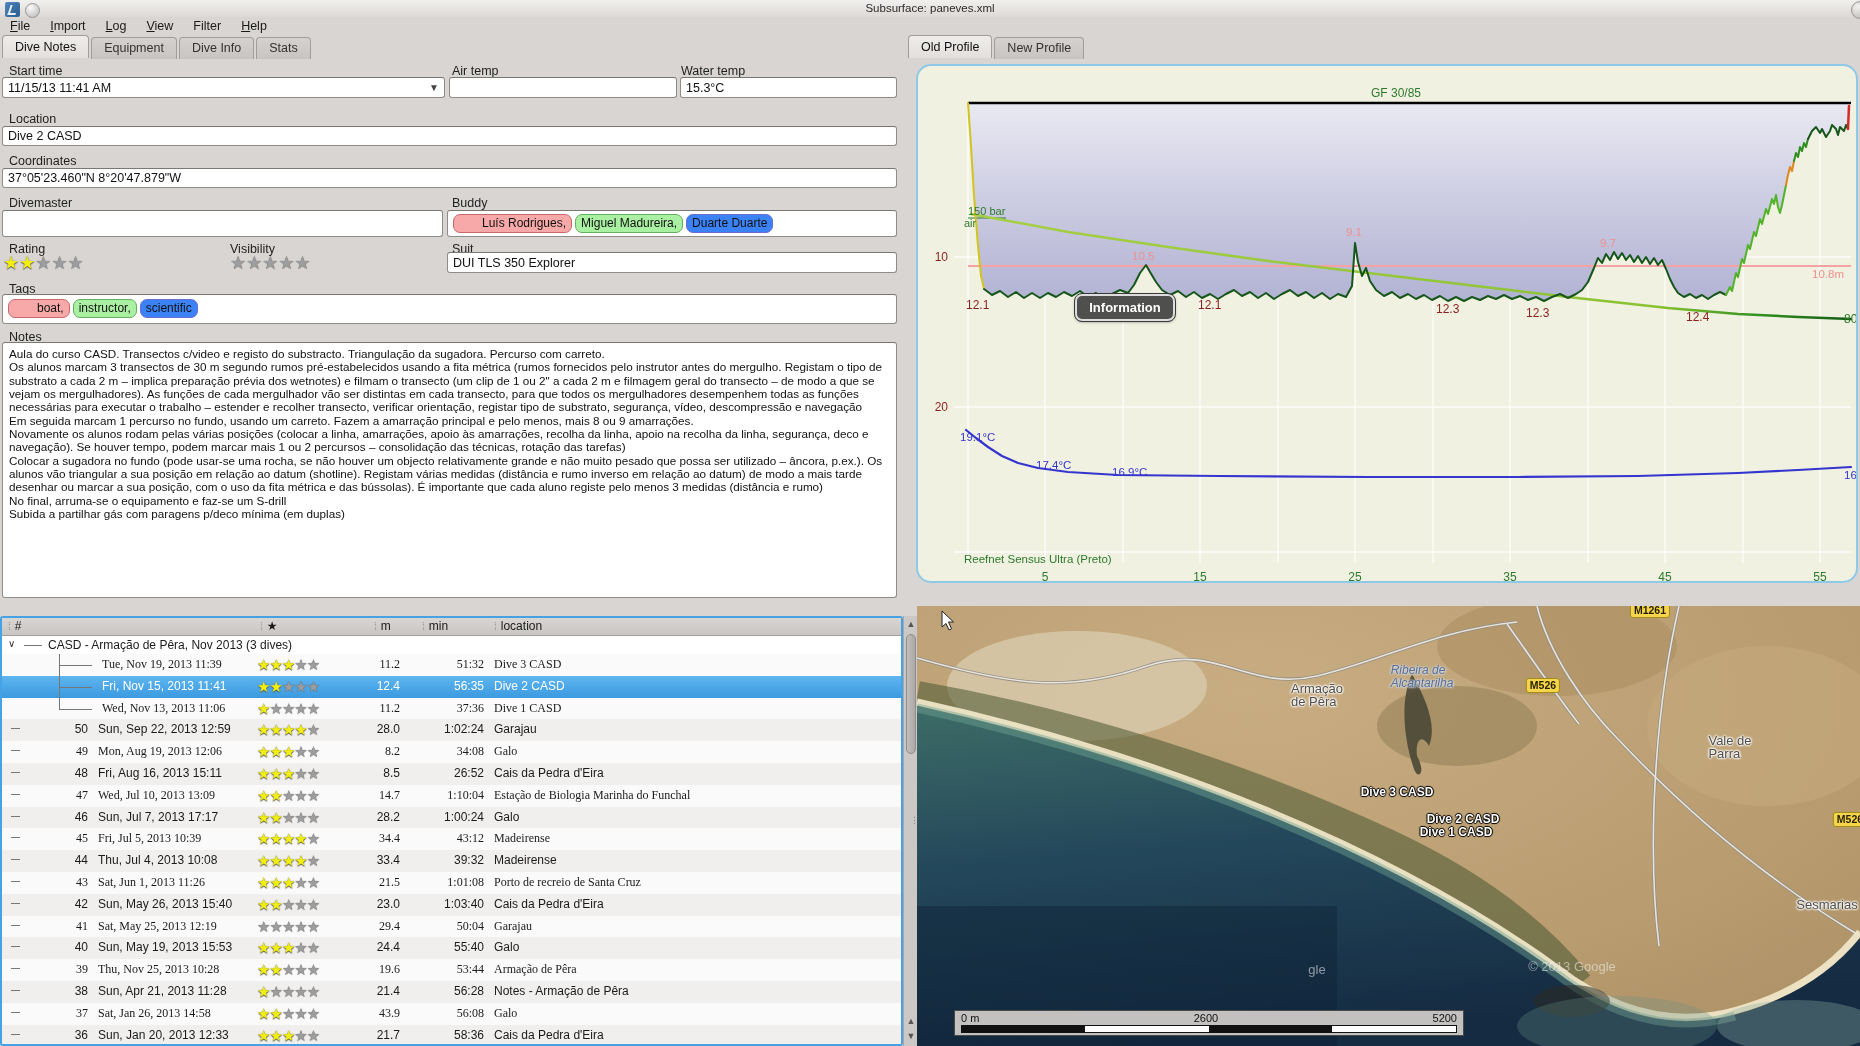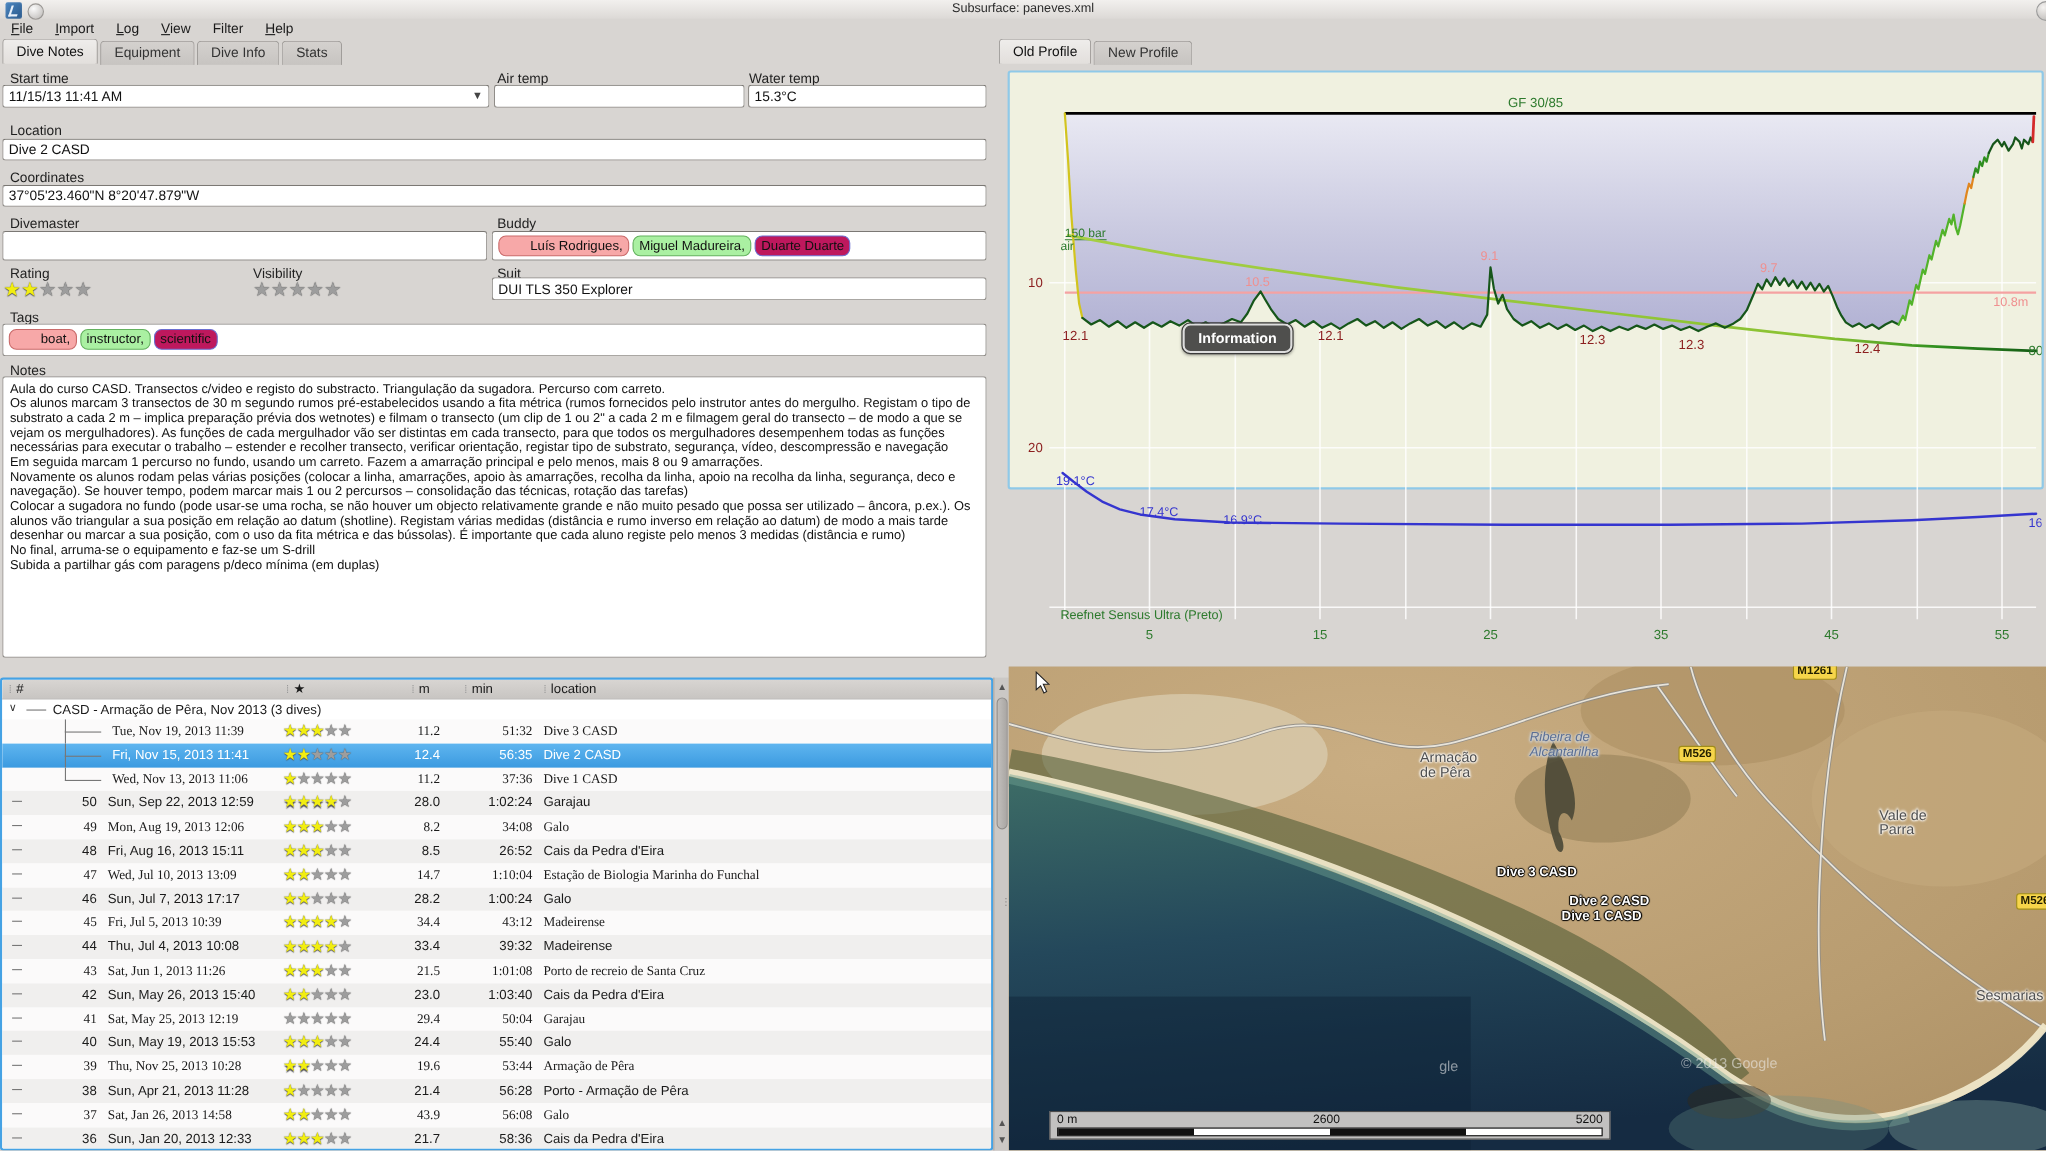--- a/index.html
+++ b/index.html
@@ -32,21 +32,21 @@
   
   .flabel{font-size:12.5px;color:#1f1f1f;}
   .field{background:#fff;border:1px solid #908d89;border-top-color:#7b7874;border-radius:3px;
     font-size:12.5px;padding:2px 5px;box-sizing:border-box;color:#111;
     display:flex;align-items:center;overflow:hidden;white-space:nowrap;}
   .combo-arrow{margin-left:auto;font-size:10px;color:#444;}
   .chip{border-radius:7px;padding:1px 5px 2px 5px;margin-right:3px;font-size:12px;
     border:1px solid;white-space:nowrap;}
   .chip.red{background:#f7a8a8;border-color:#c96a6a;padding-left:28px;}
   .chip.green{background:#aaf0a2;border-color:#63b15e;}
-  .chip.blue{background:#be185d;border-color:#6b6ed0;}
+  .chip.blue{background:#3b82f6;border-color:#6b6ed0;}
   .star{font-size:18px;line-height:18px;}
   .star.on{color:#f2ee10;text-shadow:0 0 1px #555, 0 1px 1px #555;}
   .star.off{color:#9d9d9d;text-shadow:0 0 1px #3a3a3a;}
   #notesbox{white-space:pre-wrap;font-size:11.7px;line-height:13.35px;overflow:hidden;
     align-items:flex-start;padding:4px 6px;}
   
   #divetable{left:0;top:616px;width:903px;height:430px;background:#fff;
     border:2px solid #45a2e4;border-radius:3px;box-sizing:border-box;overflow:hidden;font-size:12px;}
   #thead{height:17px;background:linear-gradient(#d8d5d2,#c8c5c2);border-bottom:1px solid #a3a09d;
     position:relative;font-size:12px;color:#1a1a1a;}
@@ -73,22 +73,22 @@
   .tripdash{position:absolute;left:22px;top:9px;width:18px;border-top:1px solid #777;}
   .tripname{position:absolute;left:46px;top:2px;}
   
   #vscroll{left:903px;top:616px;width:14px;height:430px;background:#cbc8c5;
     border-left:1px solid #aaa7a4;box-sizing:border-box;}
   .sbtn{position:absolute;left:1px;width:12px;height:14px;color:#555;font-size:9px;
     text-align:center;line-height:14px;}
   #sthumb{position:absolute;left:2px;top:18px;width:10px;height:120px;border-radius:5px;
     background:linear-gradient(90deg,#c2bfbc,#aaa7a4);border:1px solid #8f8c89;box-sizing:border-box;}
   
-  #chartpanel{left:916px;top:64px;width:942px;height:381px;background:#f0f1e0;
-    border:2px solid #8fc9e8;border-radius:3px;box-sizing:border-box;}
+  #chartpanel{left:916px;top:64px;width:942px;height:519px;background:#f0f1e0;
+    border:2px solid #8fc9e8;border-radius:15px;box-sizing:border-box;}
   #infobox{left:1075px;top:294px;width:100px;height:27px;background:#4f4f4d;
     border:2px solid #ddd;outline:1px solid #3a3a3a;border-radius:7px;color:#fff;
     font-size:13px;font-weight:bold;text-align:center;line-height:23px;box-sizing:border-box;
     box-shadow:0 1px 3px rgba(0,0,0,.45);}
   
   #map{left:917px;top:606px;width:943px;height:440px;overflow:hidden;background:#b99e74;}
   .maplabel{position:absolute;transform:translate(-50%,0);
     font-size:12px;line-height:13px;white-space:pre;}
   .maplabel.town{color:#4f4f4f;font-size:13px;
     text-shadow:-1px 0 2px #fff,1px 0 2px #fff,0 -1px 2px #fff,0 1px 2px #fff;}
@@ -332,21 +332,21 @@
         <span class="cell c-min">53:44</span>
         <span class="cell c-loc">Armação de Pêra</span>
       </div>
       <div class="drow odd">
         <span class="dash"></span>
         <span class="cell c-num">38</span>
         <span class="cell c-date">Sun, Apr 21, 2013 11:28</span>
         <span class="cell c-stars"><span class="star on">★</span><span class="star off">★</span><span class="star off">★</span><span class="star off">★</span><span class="star off">★</span></span>
         <span class="cell c-m">21.4</span>
         <span class="cell c-min">56:28</span>
-        <span class="cell c-loc">Porto - Armação de Pêra</span>
+        <span class="cell c-loc">Notes - Armação de Pêra</span>
       </div>
       <div class="drow even">
         <span class="dash"></span>
         <span class="cell c-num">37</span>
         <span class="cell c-date">Sat, Jan 26, 2013 14:58</span>
         <span class="cell c-stars"><span class="star on">★</span><span class="star on">★</span><span class="star off">★</span><span class="star off">★</span><span class="star off">★</span></span>
         <span class="cell c-m">43.9</span>
         <span class="cell c-min">56:08</span>
         <span class="cell c-loc">Galo</span>
       </div>

